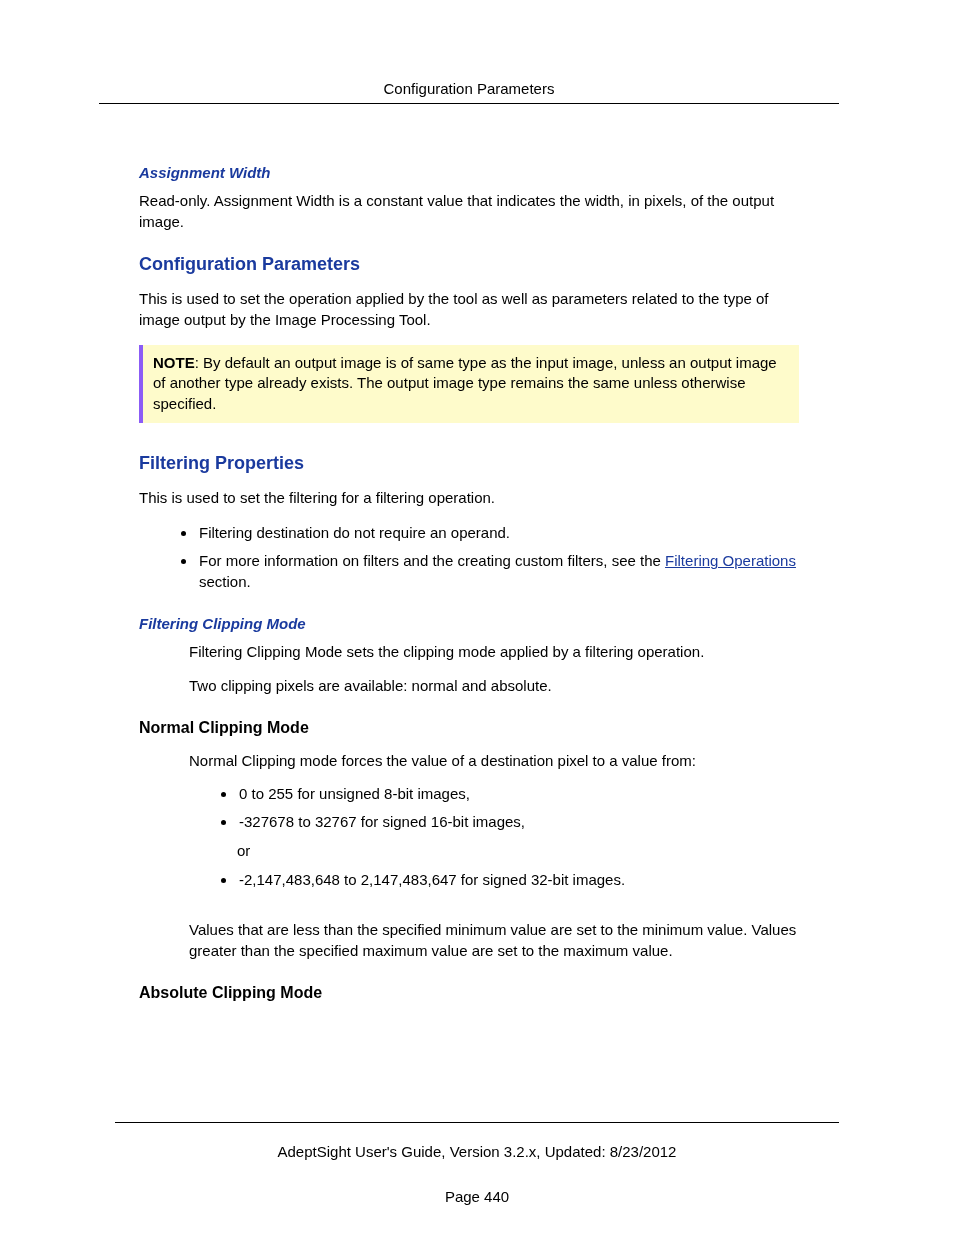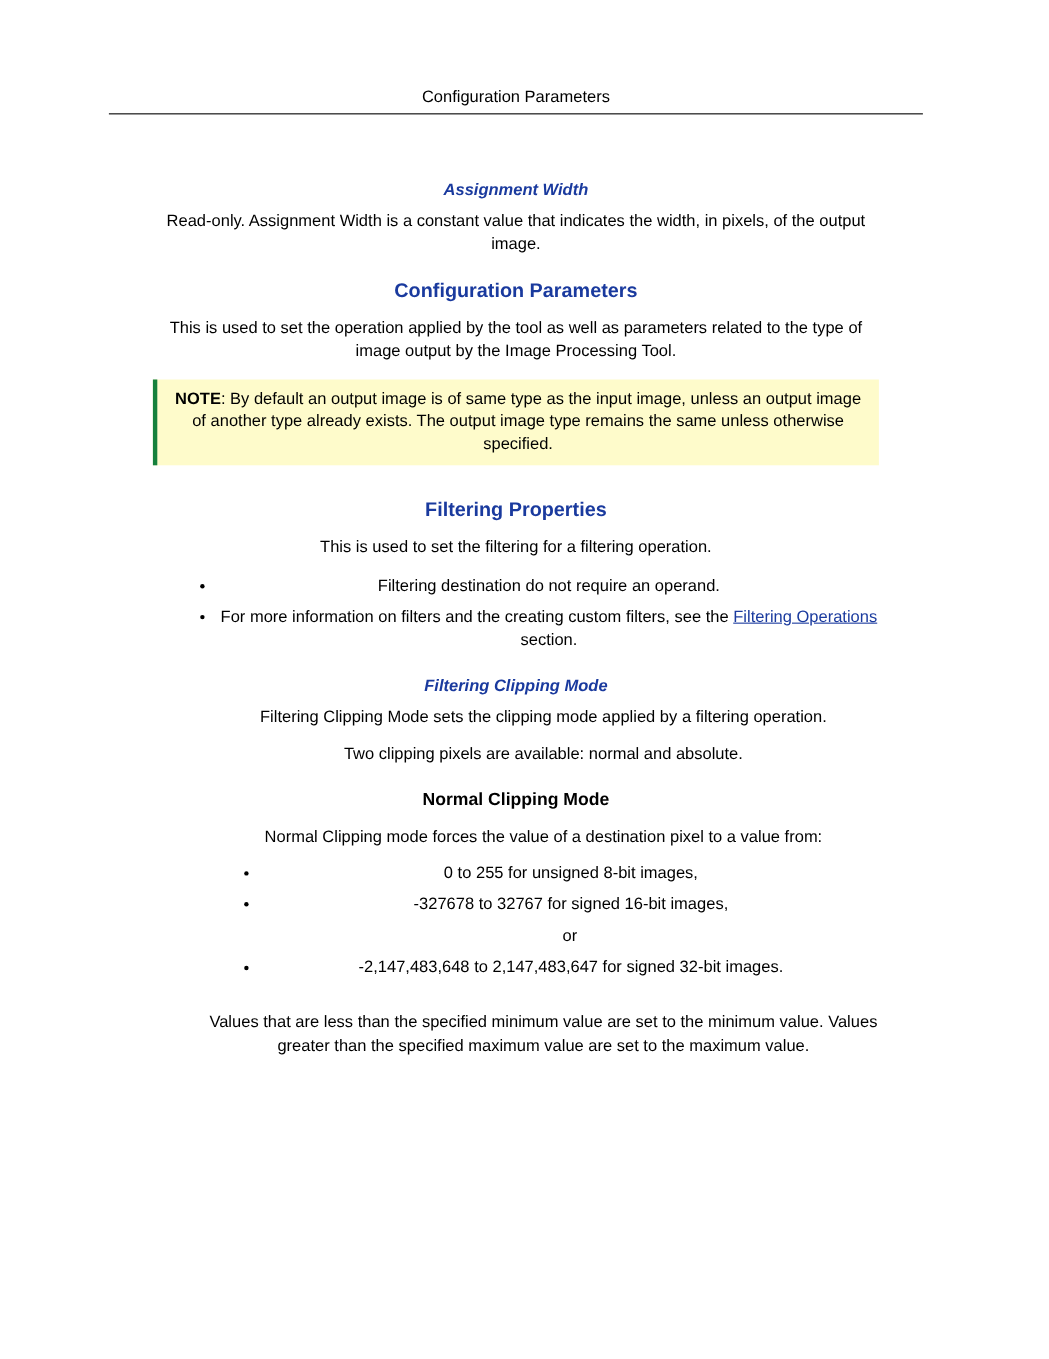--- a/index.html
+++ b/index.html
@@ -22,42 +22,41 @@
     font-size: 15px;
     margin-bottom: 6px;
   }
   .header-rule {
     border: none;
     border-top: 1.5px solid #000;
     margin: 0 0 60px 0;
   }
   .content {
     padding: 0 40px;
-    text-align: center;
   }
   .sub-heading {
     color: #1a3a9e;
     font-style: italic;
     font-weight: bold;
     font-size: 15px;
     margin: 0 0 10px 0;
   }
   .para {
     margin: 0 0 22px 0;
     line-height: 1.38;
   }
   .section-heading {
     color: #1a3a9e;
     font-weight: bold;
     font-size: 18px;
     margin: 0 0 14px 0;
   }
   .note-box {
     background: #fefbcb;
-    border-left: 4px solid #15803d;
+    border-left: 4px solid #8b5cf6;
     padding: 8px 10px 8px 10px;
     margin: 0 0 30px 0;
     line-height: 1.38;
   }
   .note-label {
     font-weight: bold;
   }
   ul.bullets {
     margin: 0 0 22px 0;
     padding-left: 58px;
@@ -146,16 +145,22 @@
     <div class="h4heading">Normal Clipping Mode</div>
     <p class="para indent50" style="margin-bottom:12px;">Normal Clipping mode forces the value of a destination pixel to a value from:</p>
     <ul class="bullets inner">
       <li>0 to 255 for unsigned 8-bit images,</li>
       <li>-327678 to 32767 for signed 16-bit images,</li>
       <li class="nobullet">or</li>
       <li>-2,147,483,648 to 2,147,483,647 for signed 32-bit images.</li>
     </ul>
     <p class="para indent50">Values that are less than the specified minimum value are set to the minimum value. Values greater than the specified maximum value are set to the maximum value.</p>
 
+    <div class="h4heading">Absolute Clipping Mode</div>
 
   </div>
 
+  <div class="footer-block">
+    <hr class="footer-rule">
+    <div class="footer-text">AdeptSight User's Guide,  Version 3.2.x, Updated: 8/23/2012</div>
+    <div class="page-num">Page 440</div>
+  </div>
 </div>
 
 </body></html>

